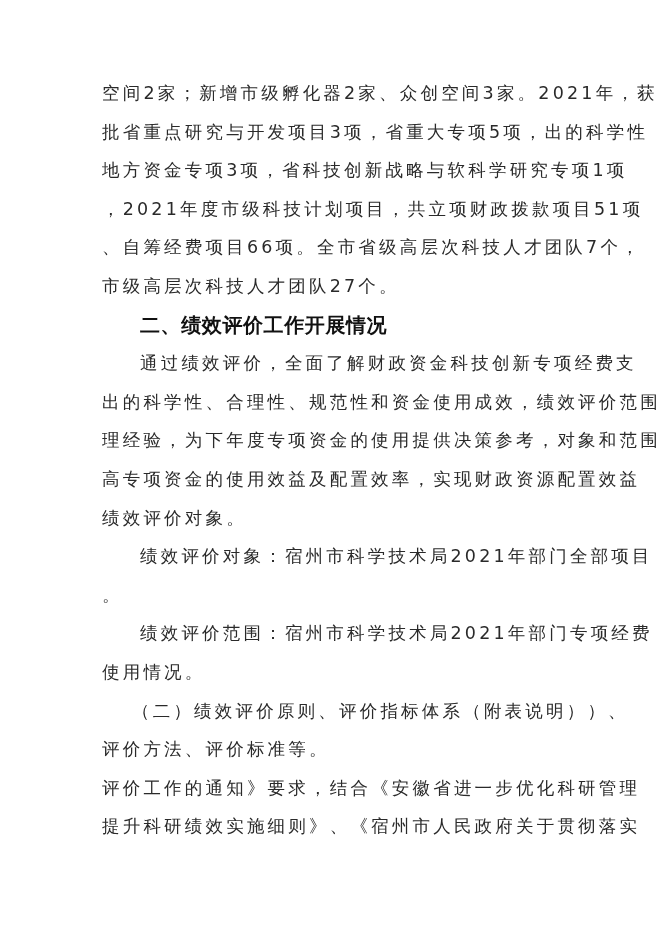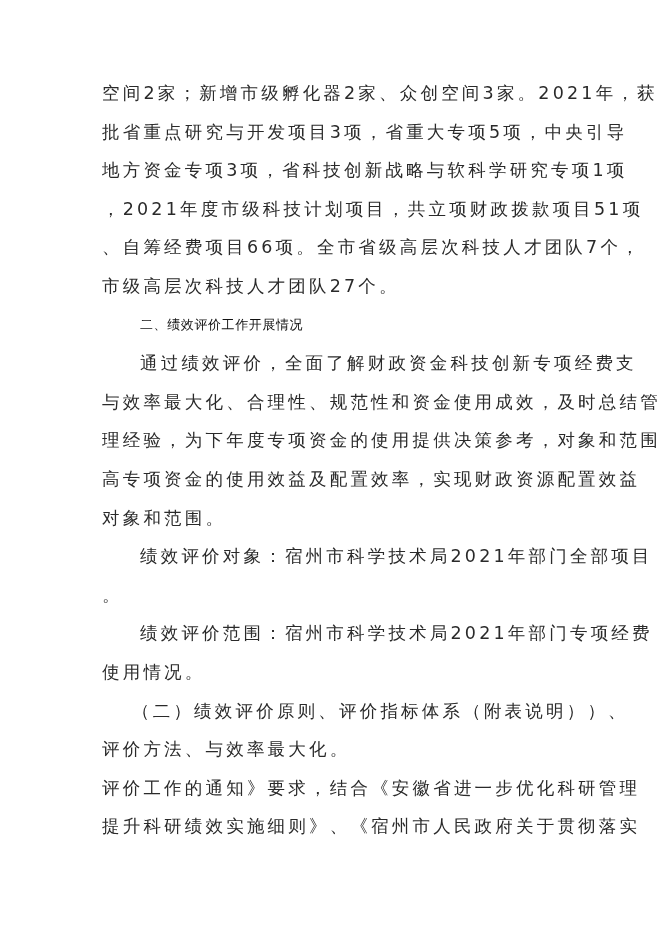--- a/index.html
+++ b/index.html
@@ -7,40 +7,40 @@
   .page {
     position:absolute; left:102px; top:74px; width:462px;
     font-family: "DejaVu Sans", "Liberation Sans", sans-serif;
     font-size:17.5px; color:#2a2a2a;
   }
   .line {
     height:38.6px; line-height:38.6px; white-space:nowrap;
     letter-spacing:3.2px; overflow:visible;
   }
   .indent { padding-left:38px; }
-  .heading { font-weight:normal; letter-spacing:0.6px; font-size:13px; color:#111; }
+  .heading { font-weight:bold; letter-spacing:0.6px; font-size:20px; color:#111; }
   .sub { padding-left:30px; }
 </style>
 </head>
 <body>
 
 <div class="page">
   <div class="line">空间2家；新增市级孵化器2家、众创空间3家。2021年，获</div>
-  <div class="line">批省重点研究与开发项目3项，省重大专项5项，中央引导</div>
+  <div class="line">批省重点研究与开发项目3项，省重大专项5项，出的科学性</div>
   <div class="line">地方资金专项3项，省科技创新战略与软科学研究专项1项</div>
   <div class="line">，2021年度市级科技计划项目，共立项财政拨款项目51项</div>
   <div class="line">、自筹经费项目66项。全市省级高层次科技人才团队7个，</div>
   <div class="line">市级高层次科技人才团队27个。</div>
   <div class="line indent heading">二、绩效评价工作开展情况</div>
   <div class="line indent">通过绩效评价，全面了解财政资金科技创新专项经费支</div>
-  <div class="line">与效率最大化、合理性、规范性和资金使用成效，及时总结管</div>
+  <div class="line">出的科学性、合理性、规范性和资金使用成效，绩效评价范围</div>
   <div class="line">理经验，为下年度专项资金的使用提供决策参考，对象和范围</div>
   <div class="line">高专项资金的使用效益及配置效率，实现财政资源配置效益</div>
-  <div class="line">对象和范围。</div>
+  <div class="line">绩效评价对象。</div>
   <div class="line indent">绩效评价对象：宿州市科学技术局2021年部门全部项目</div>
   <div class="line">。</div>
   <div class="line indent">绩效评价范围：宿州市科学技术局2021年部门专项经费</div>
   <div class="line">使用情况。</div>
   <div class="line indent sub">（二）绩效评价原则、评价指标体系（附表说明））、</div>
-  <div class="line">评价方法、与效率最大化。</div>
+  <div class="line">评价方法、评价标准等。</div>
   <div class="line">评价工作的通知》要求，结合《安徽省进一步优化科研管理</div>
   <div class="line">提升科研绩效实施细则》、《宿州市人民政府关于贯彻落实</div>
 </div>
 
 </body></html>

